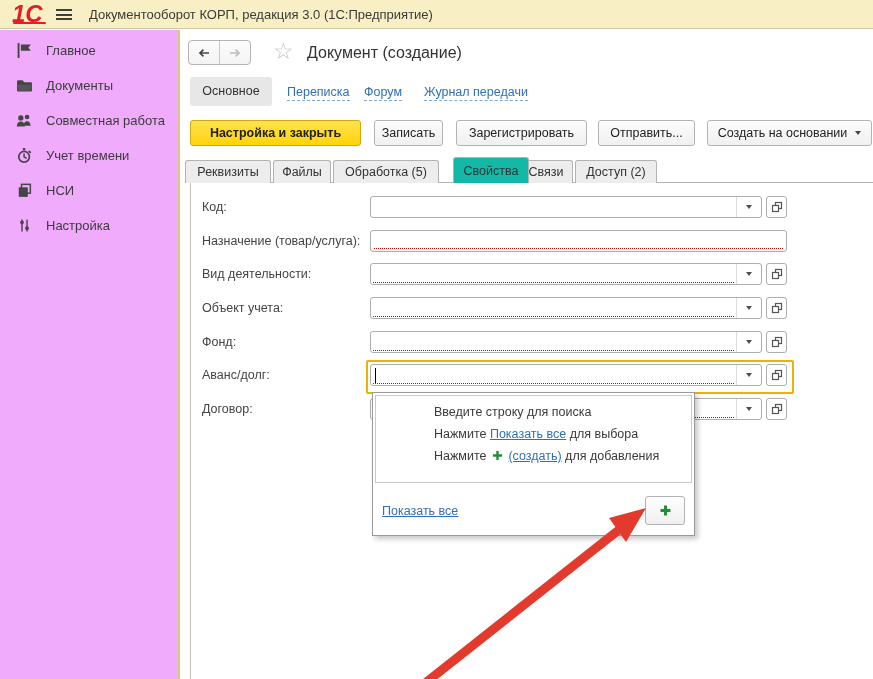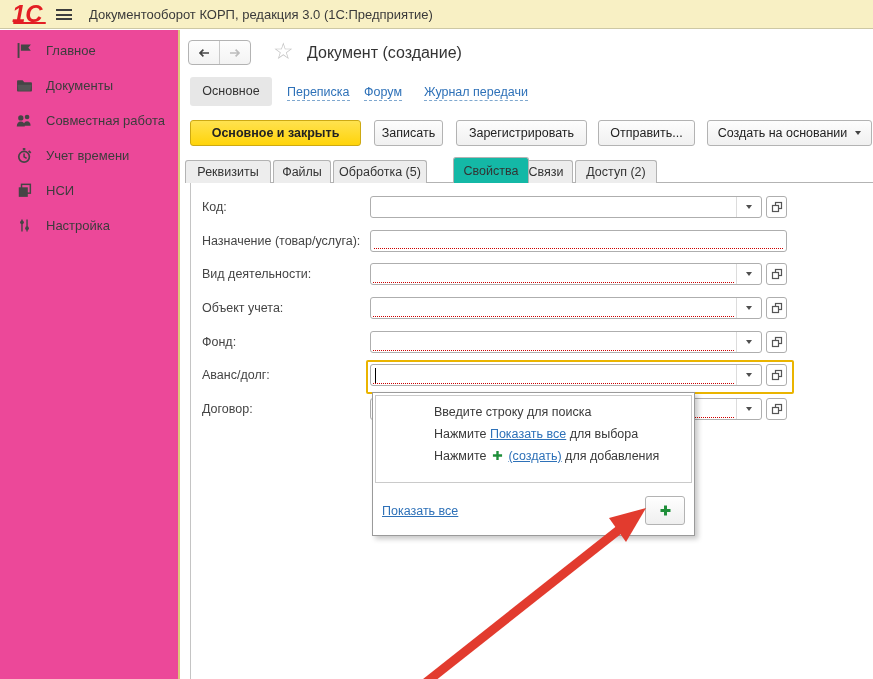--- a/index.html
+++ b/index.html
@@ -9,21 +9,21 @@
 
   
   .topbar{left:0;top:0;width:873px;height:29px;background:#f8f0c4;border-bottom:1px solid #cdc8a4;}
   .logo{left:12px;top:2px;font-size:24px;font-weight:bold;font-style:italic;color:#e31e24;line-height:24px;padding-right:3px;}
   .logo::after{content:"";position:absolute;left:1px;right:0;bottom:2px;height:2px;background:#e31e24;border-radius:2px;}
   .burger{left:56px;top:9px;width:16px;height:12px;cursor:pointer;}
   .burger span{display:block;width:16px;height:2px;background:#3d3d3d;margin-bottom:2.5px;}
   .apptitle{left:89px;top:0;height:29px;line-height:29px;color:#3a3a3a;font-size:13px;white-space:nowrap;}
 
   
-  .sidebar{left:0;top:30px;width:180px;height:649px;background:#ec4899;border-right:2px solid #dbc77b;}
+  .sidebar{left:0;top:30px;width:180px;height:649px;background:#f0abfc;border-right:2px solid #dbc77b;}
   .side-item{position:absolute;left:0;width:178px;height:30px;display:flex;align-items:center;cursor:pointer;color:#3c3c3c;}
   .side-item .ico{width:18px;height:17px;margin-left:15px;margin-right:13px;flex:0 0 auto;display:flex;align-items:center;justify-content:center;}
   .side-item .lbl{font-size:13px;white-space:nowrap;}
 
   
   .navgroup{left:188px;top:40px;width:63px;height:25px;border:1px solid #b3b3b3;border-radius:4px;background:linear-gradient(#fdfdfd,#f3f3f3);display:flex;overflow:hidden;}
   .navgroup .half{flex:1;display:flex;align-items:center;justify-content:center;cursor:pointer;}
   .navgroup .half + .half{border-left:1px solid #c9c9c9;}
   .star{left:273px;top:37px;font-size:23px;color:#c4c4c4;line-height:28px;cursor:pointer;}
   .pagetitle{left:307px;top:40px;font-size:16px;color:#333;line-height:25px;white-space:nowrap;}
@@ -157,33 +157,33 @@
   </div>
 </div>
 <div class="abs star">☆</div>
 <div class="abs pagetitle">Документ (создание)</div>
 
 <div class="abs navtab-active">Основное</div>
 <span class="abs navtab-link" style="left:287px">Переписка</span>
 <span class="abs navtab-link" style="left:364px">Форум</span>
 <span class="abs navtab-link" style="left:424px">Журнал передачи</span>
 
-<button class="btn primary" style="left:190px;width:171px">Основное и закрыть</button>
+<button class="btn primary" style="left:190px;width:171px">Настройка и закрыть</button>
 <button class="btn" style="left:374px;width:69px">Записать</button>
 <button class="btn" style="left:456px;width:131px">Зарегистрировать</button>
 <button class="btn" style="left:598px;width:97px">Отправить...</button>
 <button class="btn" style="left:707px;width:165px">
   <span>Создать на основании</span>
   <span class="dd-caret"></span>
 </button>
 
 <div class="abs tabline"></div>
 <div class="stab" style="left:185px;width:86px">Реквизиты</div>
 <div class="stab" style="left:273px;width:58px">Файлы</div>
-<div class="stab" style="left:333px;width:94px">Обработка (5)</div>
+<div class="stab" style="left:333px;width:106px">Обработка (5)</div>
 <div class="stab active" style="left:441px;width:76px">Свойства</div>
 <div class="stab" style="left:519px;width:54px">Связи</div>
 <div class="stab" style="left:575px;width:82px">Доступ (2)</div>
 <div class="abs panel-left"></div>
 
 <div class="flabel" style="top:196px">Код:</div>
 <div class="combo" style="top:196px">
   <div class="txt"></div>
   <div class="arrow">
       <span class="caret"></span>

